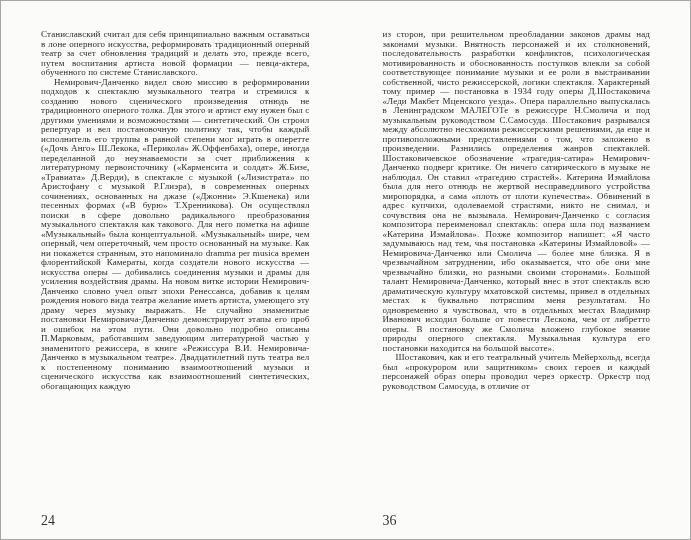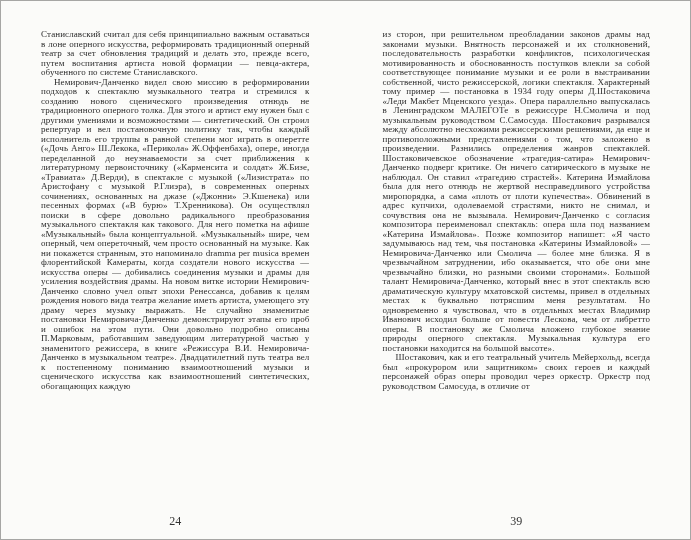--- a/index.html
+++ b/index.html
@@ -33,22 +33,21 @@
     color: #2b2b2b;
     letter-spacing: 0.1px;
     hyphens: auto;
     -webkit-hyphens: auto;
     word-break: normal;
   }
   .page-text p { margin: 0; }
   .page-text p.indent { text-indent: 13px; }
   .page-number {
     margin-top: auto;
-    text-align: center;
-    font-size: 12px;
+    font-size: 14px;
     color: #333333;
     padding-bottom: 13px;
     line-height: 10px;
   }
 </style>
 </head>
 <body>
 
 <div class="spread">
 
@@ -58,16 +57,16 @@
       <p class="indent">Немирович-Данченко видел свою миссию в реформировании подходов к спектаклю музыкального театра и стремился к созданию нового сценического произведения отнюдь не традиционного оперного толка. Для этого и артист ему нужен был с другими умениями и возможностями — синтетический. Он строил репертуар и вел постановочную политику так, чтобы каждый исполнитель его труппы в равной степени мог играть в оперетте («Дочь Анго» Ш.Лекока, «Перикола» Ж.Оффенбаха), опере, иногда переделанной до неузнаваемости за счет приближения к литературному первоисточнику («Карменсита и солдат» Ж.Бизе, «Травиата» Д.Верди), в спектакле с музыкой («Лизистрата» по Аристофану с музыкой Р.Глиэра), в современных оперных сочинениях, основанных на джазе («Джонни» Э.Кшенека) или песенных формах («В бурю» Т.Хренникова). Он осуществлял поиски в сфере довольно радикального преобразования музыкального спектакля как такового. Для него пометка на афише «Музыкальный» была концептуальной. «Музыкальный» шире, чем оперный, чем опереточный, чем просто основанный на музыке. Как ни покажется странным, это напоминало dramma per musica времен флорентийской Камераты, когда создатели нового искусства — искусства оперы — добивались соединения музыки и драмы для усиления воздействия драмы. На новом витке истории Немирович-Данченко словно учел опыт эпохи Ренессанса, добавив к целям рождения нового вида театра желание иметь артиста, умеющего эту драму через музыку выражать. Не случайно знаменитые постановки Немировича-Данченко демонстрируют этапы его проб и ошибок на этом пути. Они довольно подробно описаны П.Марковым, работавшим заведующим литературной частью у знаменитого режиссера, в книге «Режиссура В.И. Немировича-Данченко в музыкальном театре». Двадцатилетний путь театра вел к постепенному пониманию взаимоотношений музыки и сценического искусства как взаимоотношений синтетических, обогащающих каждую</p>
     </div>
     <div class="page-number">24</div>
   </div>
 
   <div class="page right">
     <div class="page-text">
       <p>из сторон, при решительном преобладании законов драмы над законами музыки. Внятность персонажей и их столкновений, последовательность разработки конфликтов, психологическая мотивированность и обоснованность поступков влекли за собой соответствующее понимание музыки и ее роли в выстраивании собственной, чисто режиссерской, логики спектакля. Характерный тому пример — постановка в 1934 году оперы Д.Шостаковича «Леди Макбет Мценского уезда». Опера параллельно выпускалась в Ленинградском МАЛЕГОТе в режиссуре Н.Смолича и под музыкальным руководством С.Самосуда. Шостакович разрывался между абсолютно несхожими режиссерскими решениями, да еще и противоположными представлениями о том, что заложено в произведении. Разнились определения жанров спектаклей. Шостаковичевское обозначение «трагедия-сатира» Немирович-Данченко подверг критике. Он ничего сатирического в музыке не наблюдал. Он ставил «трагедию страстей». Катерина Измайлова была для него отнюдь не жертвой несправедливого устройства миропорядка, а сама «плоть от плоти купечества». Обвинений в адрес купчихи, одолеваемой страстями, никто не снимал, и сочувствия она не вызывала. Немирович-Данченко с согласия композитора переименовал спектакль: опера шла под названием «Катерина Измайлова». Позже композитор напишет: «Я часто задумываюсь над тем, чья постановка «Катерины Измайловой» — Немировича-Данченко или Смолича — более мне близка. Я в чрезвычайном затруднении, ибо оказывается, что обе они мне чрезвычайно близки, но разными своими сторонами». Большой талант Немировича-Данченко, который внес в этот спектакль всю драматическую культуру мхатовской системы, привел в отдельных местах к буквально потрясшим меня результатам. Но одновременно я чувствовал, что в отдельных местах Владимир Иванович исходил больше от повести Лескова, чем от либретто оперы. В постановку же Смолича вложено глубокое знание природы оперного спектакля. Музыкальная культура его постановки находится на большой высоте».</p>
       <p class="indent">Шостакович, как и его театральный учитель Мейерхольд, всегда был «прокурором или защитником» своих героев и каждый персонажей образ оперы проводил через оркестр. Оркестр под руководством Самосуда, в отличие от</p>
     </div>
-    <div class="page-number">39</div>
+    <div class="page-number">36</div>
   </div>
 
 </div>
 
 </body></html>

